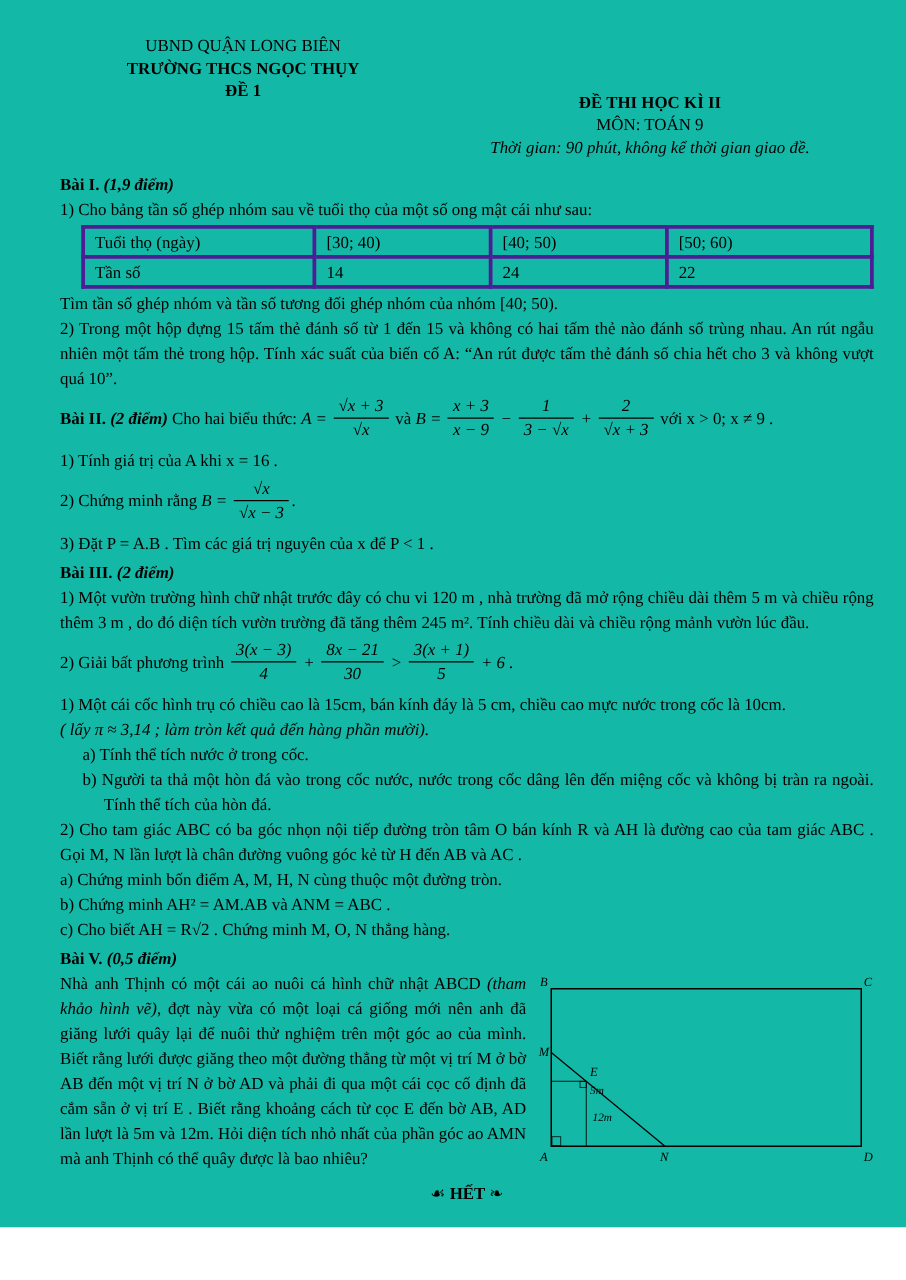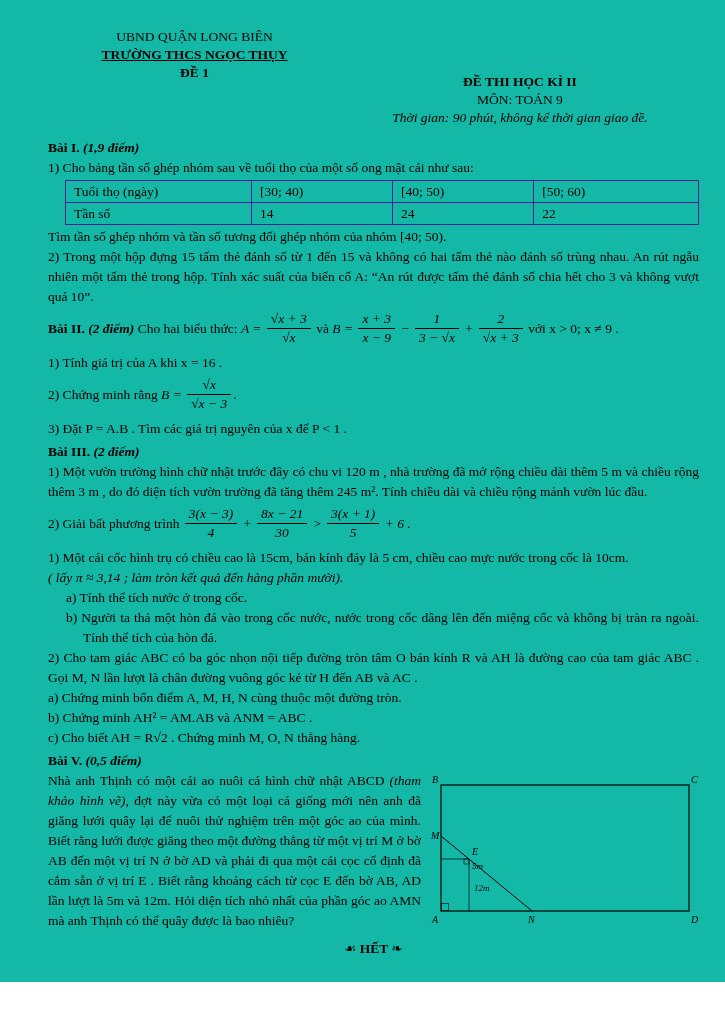--- a/index.html
+++ b/index.html
@@ -8,25 +8,25 @@
     font-family: "Liberation Serif", serif; font-size: 13.5px; line-height: 1.48;
     padding: 28px 26px 8px 48px; box-sizing: border-box; overflow: hidden;
   }
   .header { display: flex; margin-bottom: 12px; }
   .header-left  { width: 45%; text-align: center; line-height: 1.32; }
   .header-right { width: 55%; text-align: center; line-height: 1.32; margin-top: 45px; }
   .b  { font-weight: bold; }
   .bi { font-weight: bold; font-style: italic; }
   .it { font-style: italic; }
   .m  { font-style: italic; }
-  .u  { text-decoration: underline; }
+  .u  { }
   .para { margin: 0; text-align: justify; }
   .heading { margin-top: 3px; }
   .freq-table { border-collapse: collapse; margin: 2px 0 2px 17px; }
-  .freq-table td { border: 1px solid #4c1d95; padding: 0 8px; height: 21px; }
+  .freq-table td { border: 3px solid #4c1d95; padding: 0 8px; height: 21px; }
   .freq-table td:nth-child(1) { width: 182px; }
   .freq-table td:nth-child(2) { width: 134px; }
   .freq-table td:nth-child(3) { width: 134px; }
   .freq-table td:nth-child(4) { width: 160px; }
   .fline { margin: 5px 0; text-align: left; }
   .frac { display: inline-block; vertical-align: middle; text-align: center;
           font-style: italic; margin: 0 2px; position: relative; top: -2px; }
   .frac .num { display: block; border-bottom: 1px solid #000; padding: 0 4px; line-height: 1.3; }
   .frac .den { display: block; padding: 0 4px; line-height: 1.3; }
   .lettered { padding-left: 35px; text-indent: -17px; text-align: justify; margin: 0; }

